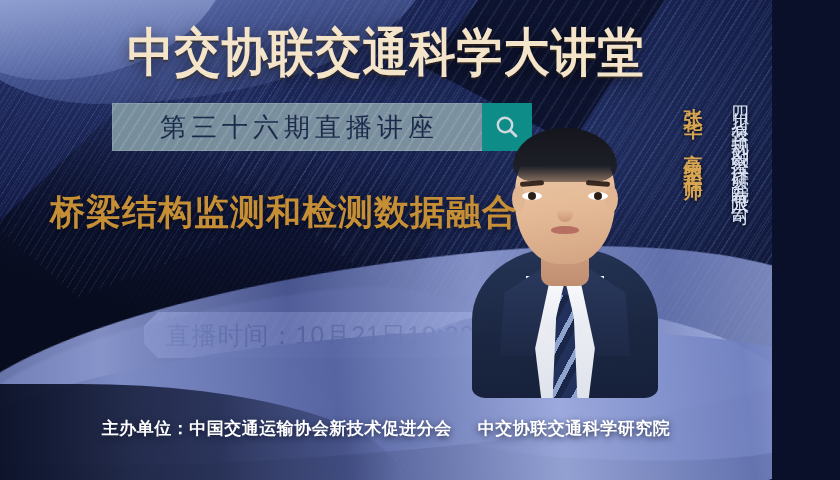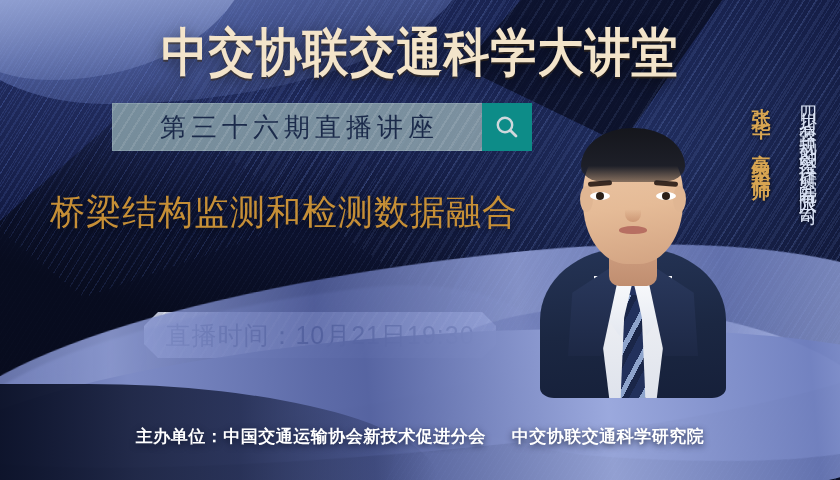--- a/index.html
+++ b/index.html
@@ -7,21 +7,21 @@
   html, body {
     width: 840px;
     height: 480px;
     overflow: hidden;
     background: #0a1029;
     font-family: "Liberation Sans", "DejaVu Sans", sans-serif;
   }
 
   #poster {
     position: relative;
-    width: 840px;
+    width: 772px;
     height: 480px;
     overflow: hidden;
     background:
       radial-gradient(ellipse 60% 80% at 78% 30%, rgba(46,64,124,0.55) 0%, rgba(10,16,41,0) 70%),
       radial-gradient(ellipse 70% 60% at 20% 10%, rgba(58,74,138,0.45) 0%, rgba(10,16,41,0) 65%),
       linear-gradient(160deg, #1a2352 0%, #121a42 30%, #0c1230 60%, #090e24 100%);
   }
 
   
   .hatch {
@@ -237,21 +237,21 @@
 
   
   .lecture-title {
     position: absolute;
     left: 24px;
     top: 190px;
     width: 520px;
     text-align: center;
     font-family: "DejaVu Sans", "Liberation Sans", sans-serif;
     font-size: 35px;
-    font-weight: 400;
+    font-weight: 700;
     line-height: 1.26;
     color: #c68f36;
     letter-spacing: 1px;
     text-shadow: 0 2px 6px rgba(0,0,0,0.45);
   }
 
   
   .time-badge {
     position: absolute;
     left: 144px;
@@ -450,21 +450,21 @@
     font-weight: 400;
     color: #d9e2f4;
     letter-spacing: 6px;
     text-shadow: 0 1px 4px rgba(0,0,0,0.55);
   }
 
   
   .footer {
     position: absolute;
     left: 0; right: 0;
-    bottom: 32px;
+    bottom: 40px;
     text-align: center;
     font-size: 17px;
     font-weight: 700;
     color: #ffffff;
     letter-spacing: 0.5px;
     text-shadow: 0 2px 6px rgba(10,16,40,0.75);
     z-index: 6;
     white-space: nowrap;
   }
   .footer .gap { display: inline-block; width: 26px; }

